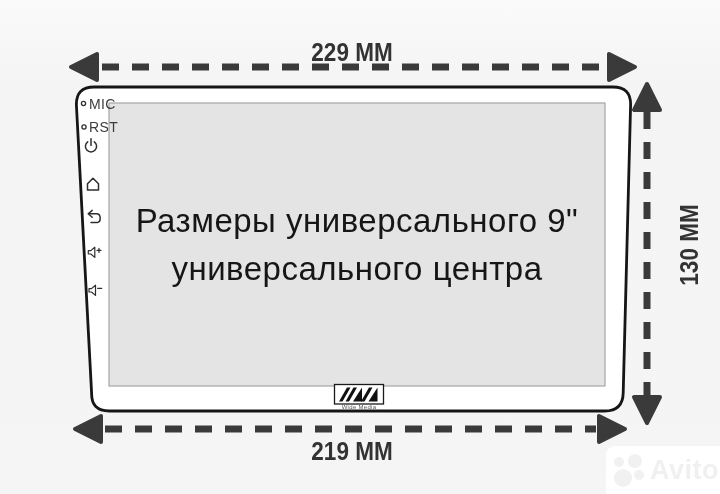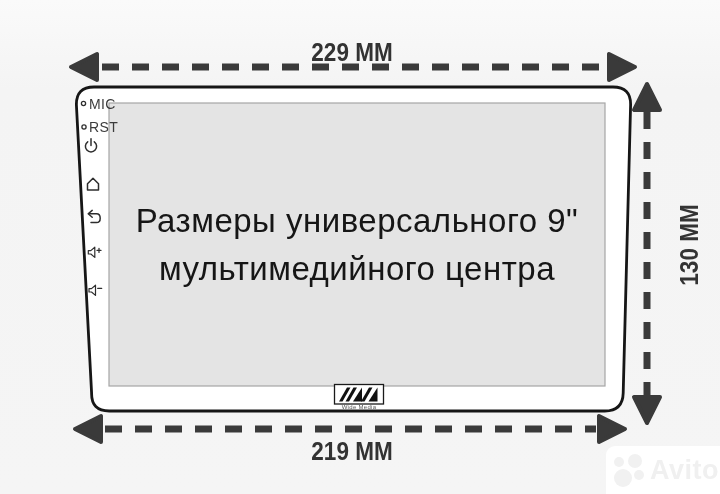--- a/index.html
+++ b/index.html
@@ -123,21 +123,21 @@
 
   <div class="dim-label" id="dim-top">229 MM</div>
   <div class="dim-label" id="dim-bottom">219 MM</div>
   <div class="dim-label" id="dim-right">130 MM</div>
 
   <div class="port-label" id="mic-label">MIC</div>
   <div class="port-label" id="rst-label">RST</div>
 
   <div class="screen-caption">
     <span>Размеры универсального 9"</span>
-    <span>мультимедийного центра</span>
+    <span>универсального центра</span>
   </div>
 
   <div class="brand-label">Wide Media</div>
 
   <div class="watermark">
     <svg width="42" height="40" viewBox="0 0 42 40">
       <g fill="#f1f1f1">
         <circle cx="17" cy="28" r="9"></circle>
         <circle cx="13" cy="12" r="5"></circle>
         <circle cx="29" cy="11" r="7"></circle>

